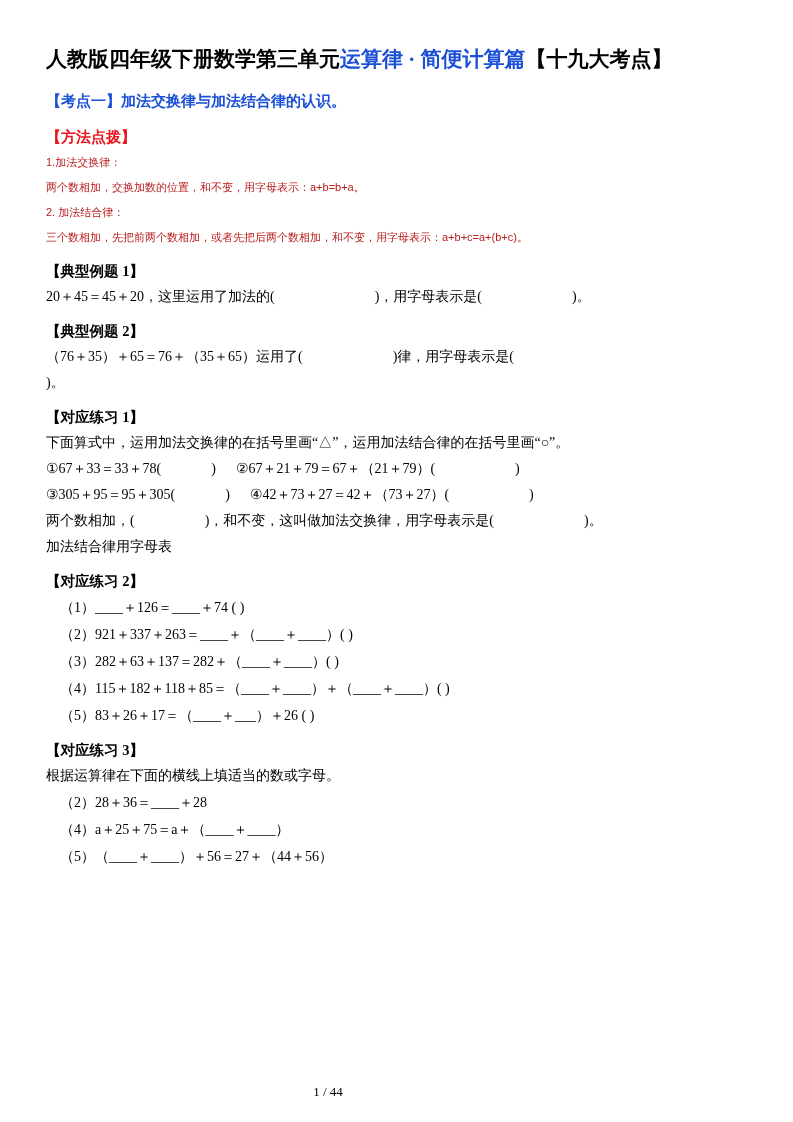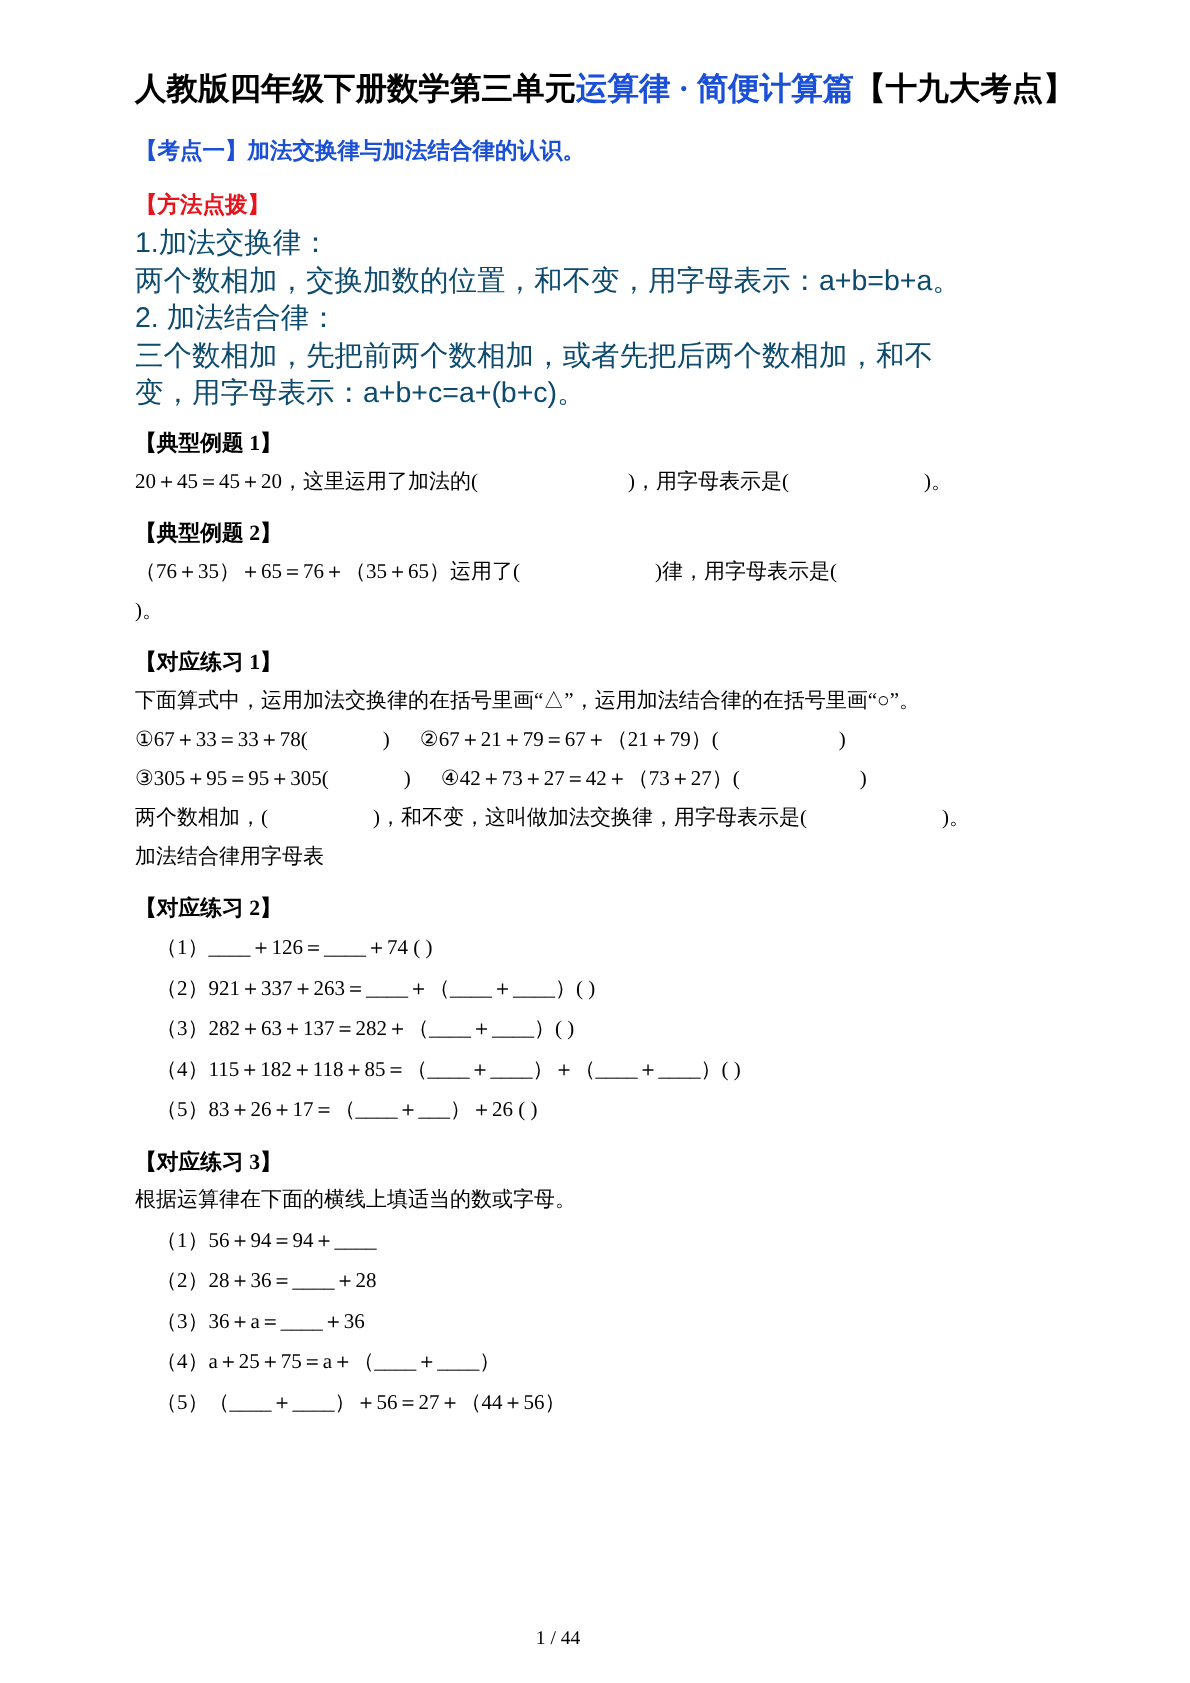--- a/index.html
+++ b/index.html
@@ -14,21 +14,20 @@
     color: #000000;
     position: relative;
     overflow: hidden;
   }
   .page {
     position: relative;
     width: 656px;
     height: 1122px;
     box-sizing: border-box;
     padding: 44px 46px 0 46px;
-    margin-left: 44px;
   }
   .title {
     font-family: "Liberation Serif", serif;
     font-weight: bold;
     font-size: 21px;
     letter-spacing: 0px;
     line-height: 30px;
     margin: 0 0 14px 0;
     white-space: nowrap;
   }
@@ -53,22 +52,22 @@
   }
 
   .fangfa {
     color: #e8131b;
     font-weight: bold;
     font-size: 15px;
     line-height: 26px;
     margin-top: 10px;
   }
   .red-line {
-    color: #0c4a6e;
-    font-size: 19px;
+    color: #b91c1c;
+    font-size: 11px;
     line-height: 25px;
     font-family: "Liberation Sans", sans-serif;
   }
 
   .sec-head {
     font-weight: bold;
     font-size: 14.5px;
     line-height: 26px;
     margin-top: 8px;
     color: #000000;
@@ -146,20 +145,18 @@
 
   <div class="sec-head">【对应练习 2】</div>
   <div class="sub-line">（1）____＋126＝____＋74 (                )</div>
   <div class="sub-line">（2）921＋337＋263＝____＋（____＋____）(                )</div>
   <div class="sub-line">（3）282＋63＋137＝282＋（____＋____）(                )</div>
   <div class="sub-line">（4）115＋182＋118＋85＝（____＋____）＋（____＋____）(                )</div>
   <div class="sub-line">（5）83＋26＋17＝（____＋___）＋26 (                )</div>
 
   <div class="sec-head">【对应练习 3】</div>
   <div class="body-line">根据运算律在下面的横线上填适当的数或字母。</div>
-  <div class="sub-line">（1）56＋94＝94＋____</div>
   <div class="sub-line">（2）28＋36＝____＋28</div>
-  <div class="sub-line">（3）36＋a＝____＋36</div>
   <div class="sub-line">（4）a＋25＋75＝a＋（____＋____）</div>
   <div class="sub-line">（5）（____＋____）＋56＝27＋（44＋56）</div>
 
   <div class="footer">1 / 44</div>
 </div>
 
 </body></html>

